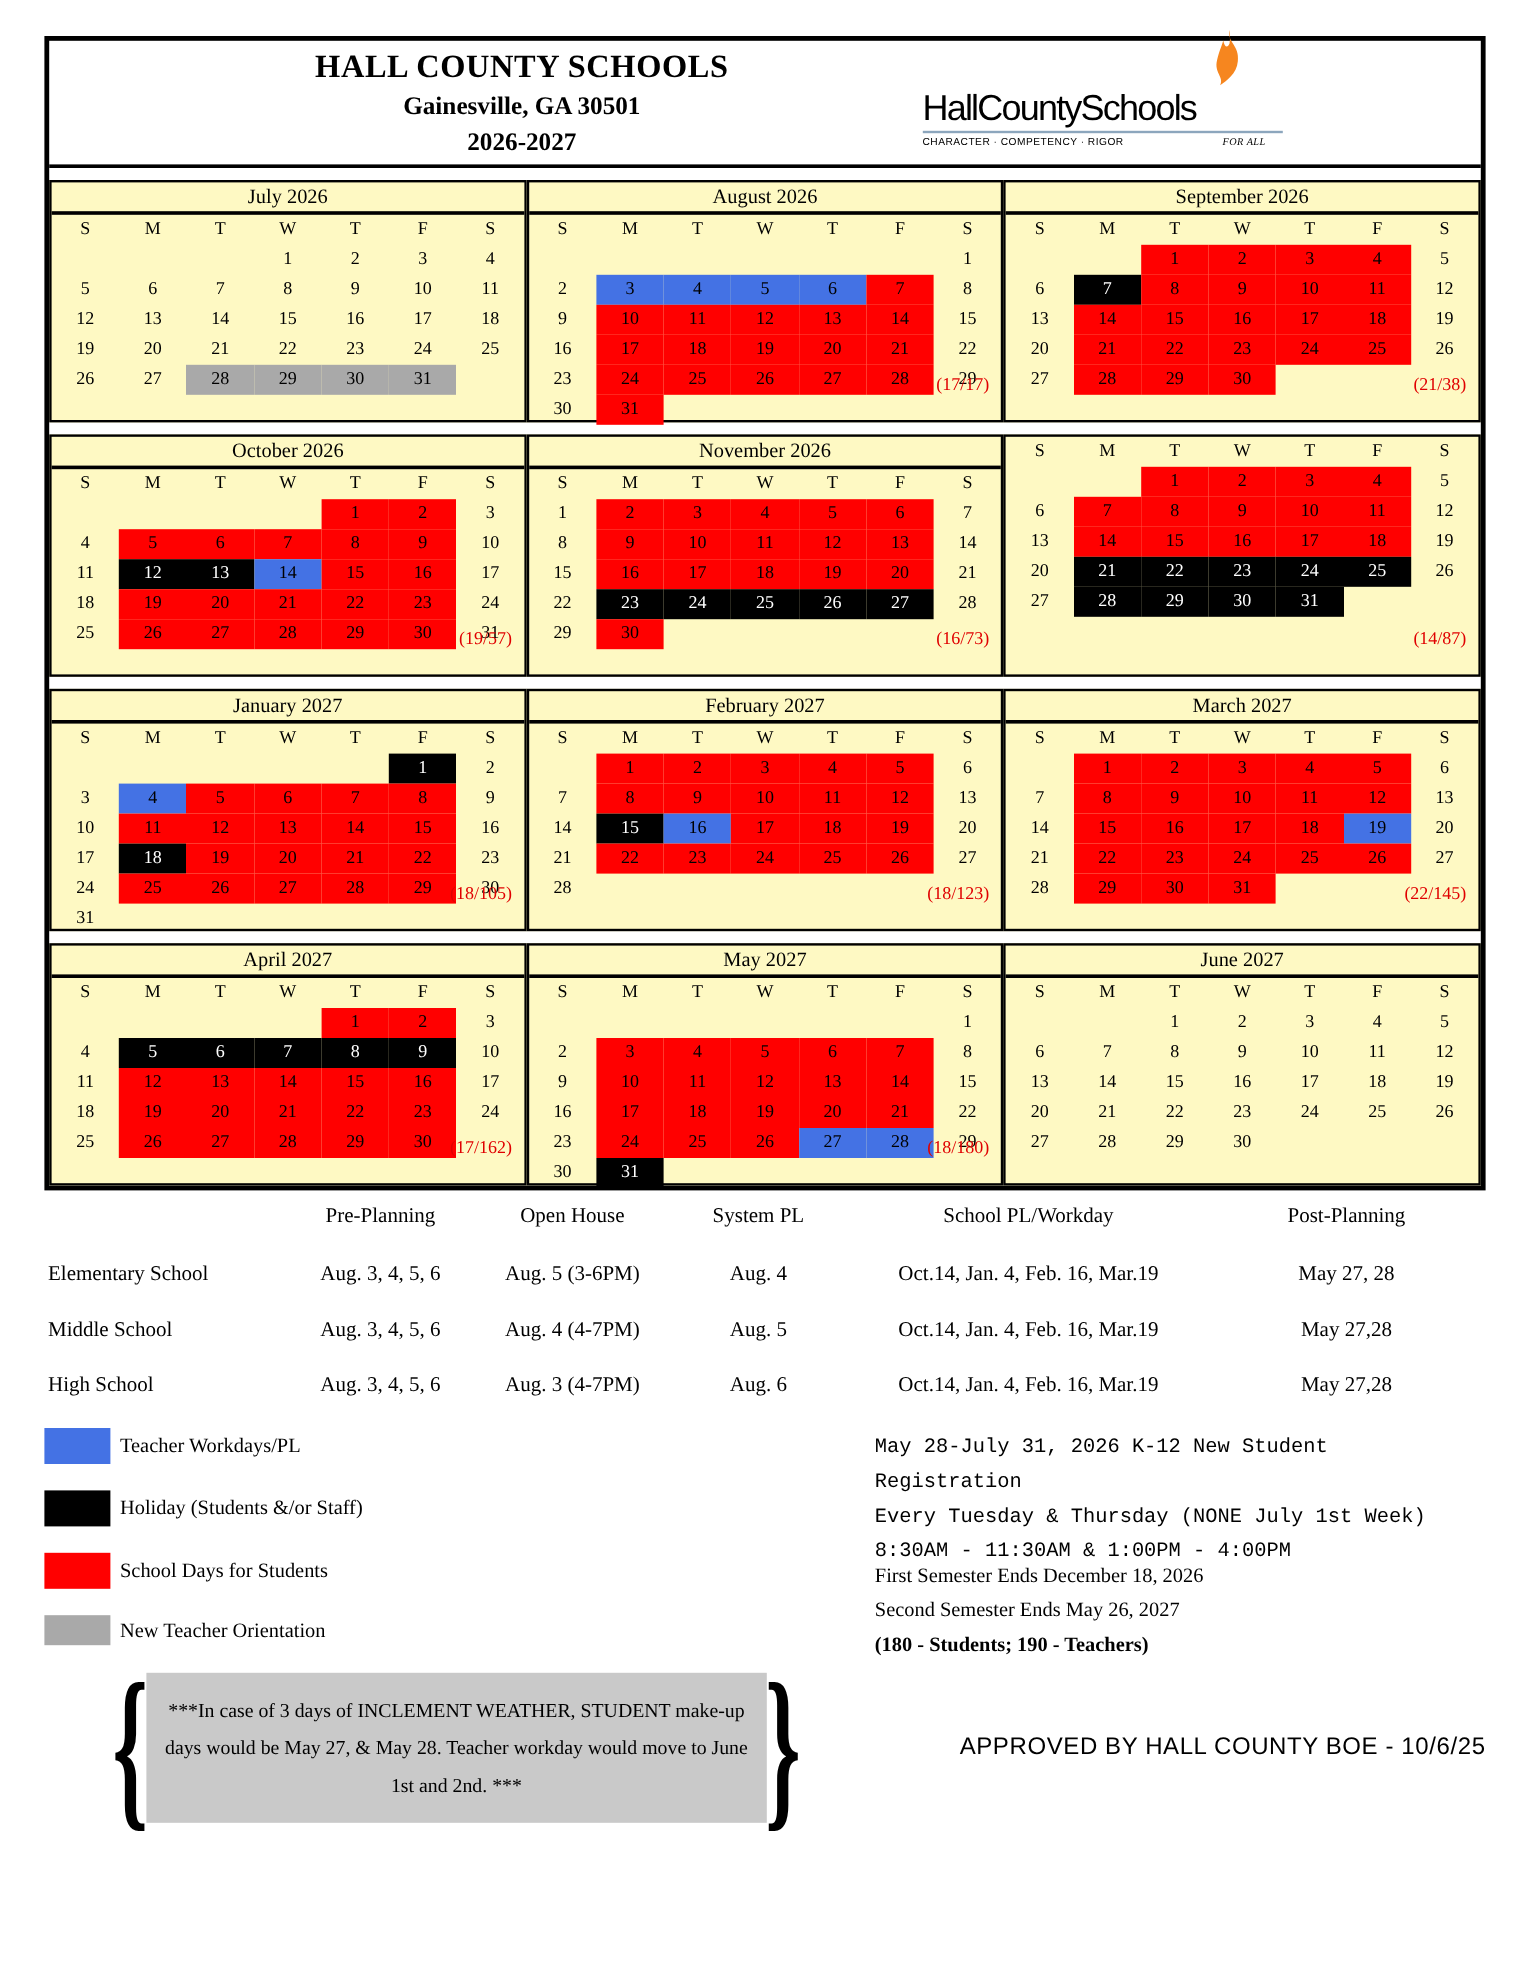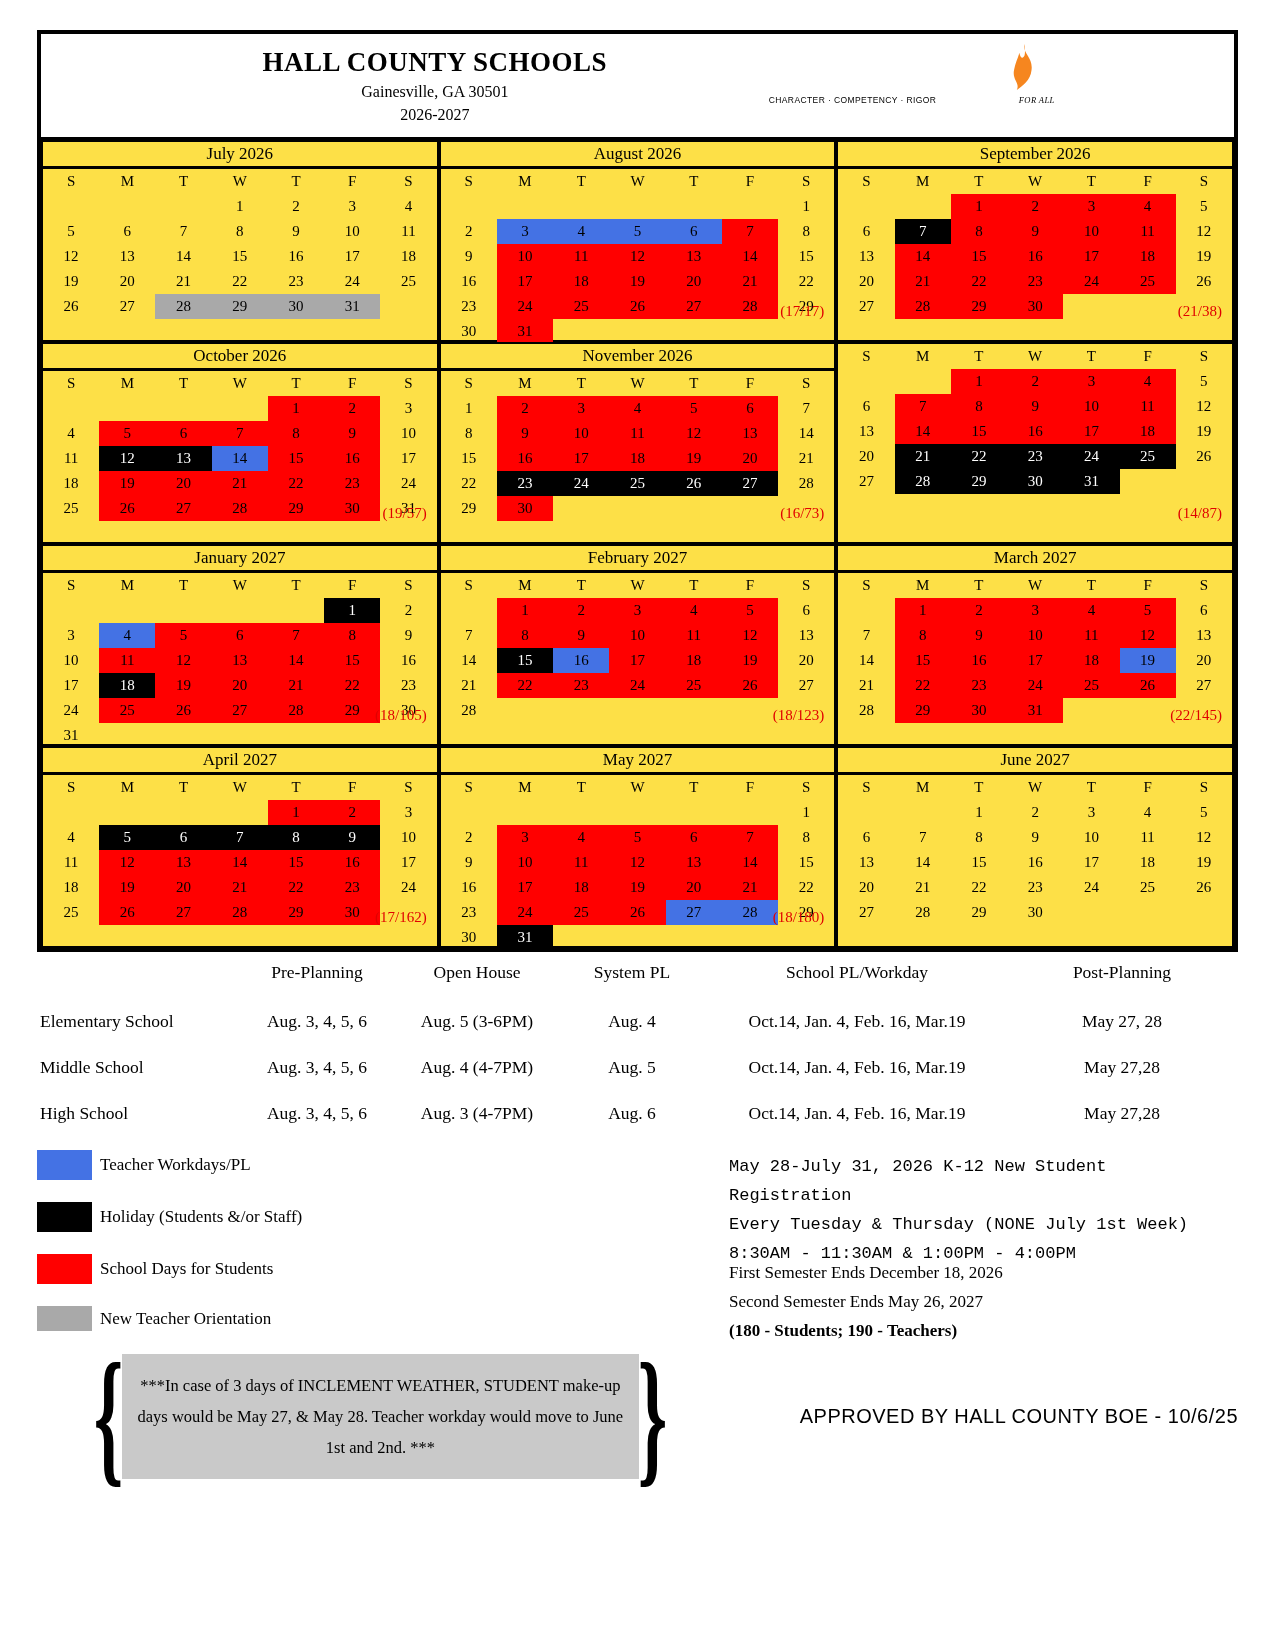--- a/index.html
+++ b/index.html
@@ -8,31 +8,31 @@
     width:1275px; height:1650px; position:relative;
     font-family:"Liberation Serif", serif; color:#000;
   }
   .page { position:absolute; left:37px; top:30px; width:1201px; }
 
   
   .cal-frame { border:4px solid #000; }
   .header { display:flex; align-items:center; border-bottom:3px solid #000; height:106px; }
   .header-titles { width:61%; text-align:center; padding-left:60px; }
   .ht-title { font-size:27px; font-weight:bold; letter-spacing:0.5px; }
-  .ht-sub   { font-size:16px; font-weight:normal; margin-top:5px; }
+  .ht-sub   { font-size:21px; font-weight:bold; margin-top:5px; }
 
   .logo { width:300px; position:relative; padding-top:26px; font-family:"Liberation Sans", sans-serif; }
   .logo-text { font-size:30px; letter-spacing:-1.5px; white-space:nowrap; border-bottom:2px solid var(--logo-line); padding-bottom:1px; }
   .logo-tags { display:flex; justify-content:space-between; font-size:8.5px; letter-spacing:0.4px; margin-top:2px; padding-right:14px; }
   .logo-tag-right { font-style:italic; font-family:"Liberation Serif", serif; }
   .flame { position:absolute; top:-24px; right:34px; }
 
   
   .months { display:grid; grid-template-columns:repeat(3,1fr); }
-  .month { border:2px solid #000; height:202px; position:relative; background:#fde047; }
+  .month { border:2px solid #000; height:202px; position:relative; background:#fef9c3;margin-top:10px; }
   .month-title { text-align:center; font-size:17px; border-bottom:3px solid #000; height:27px; line-height:23px; }
   .month-grid { display:grid; grid-template-columns:repeat(7,1fr); grid-auto-rows:25px; }
   .dow, .day { text-align:center; font-size:15px; line-height:25px; }
   .c-red   { background:var(--red); }
   .c-black { background:var(--black); color:#fff; }
   .c-blue  { background:var(--blue); }
   .c-gray  { background:var(--gray); }
   .count { position:absolute; right:10px; bottom:20px; color:var(--count-red); font-size:15px; }
 
   
@@ -76,20 +76,21 @@
         <div class="ht-title">HALL COUNTY SCHOOLS</div>
         <div class="ht-sub">Gainesville, GA 30501</div>
         <div class="ht-sub">2026-2027</div>
       </div>
       <div class="logo">
         <span class="flame">
           <svg viewBox="0 0 30 55" width="26" height="48" aria-hidden="true">
             <path d="M18 1 C15 12 28 16 26 31 C25 43 15 50 9 54 C13 46 3 42 6 30 C8 21 10 18 12 11 C13 17 16 19 18 14 C19 9 18 5 18 1 Z" style="fill:var(--flame-orange)"></path>
           </svg>
         </span>
+        <div class="logo-text"><span>Hall</span><span>County</span><span>Schools</span></div>
         <div class="logo-tags">
           <span class="logo-tag-left">CHARACTER · COMPETENCY · RIGOR</span>
           <span class="logo-tag-right">FOR ALL</span>
         </div>
       </div>
     </div>
 
     <div class="months" id="months">
         <div class="month">
           <div class="month-title">July 2026</div>

